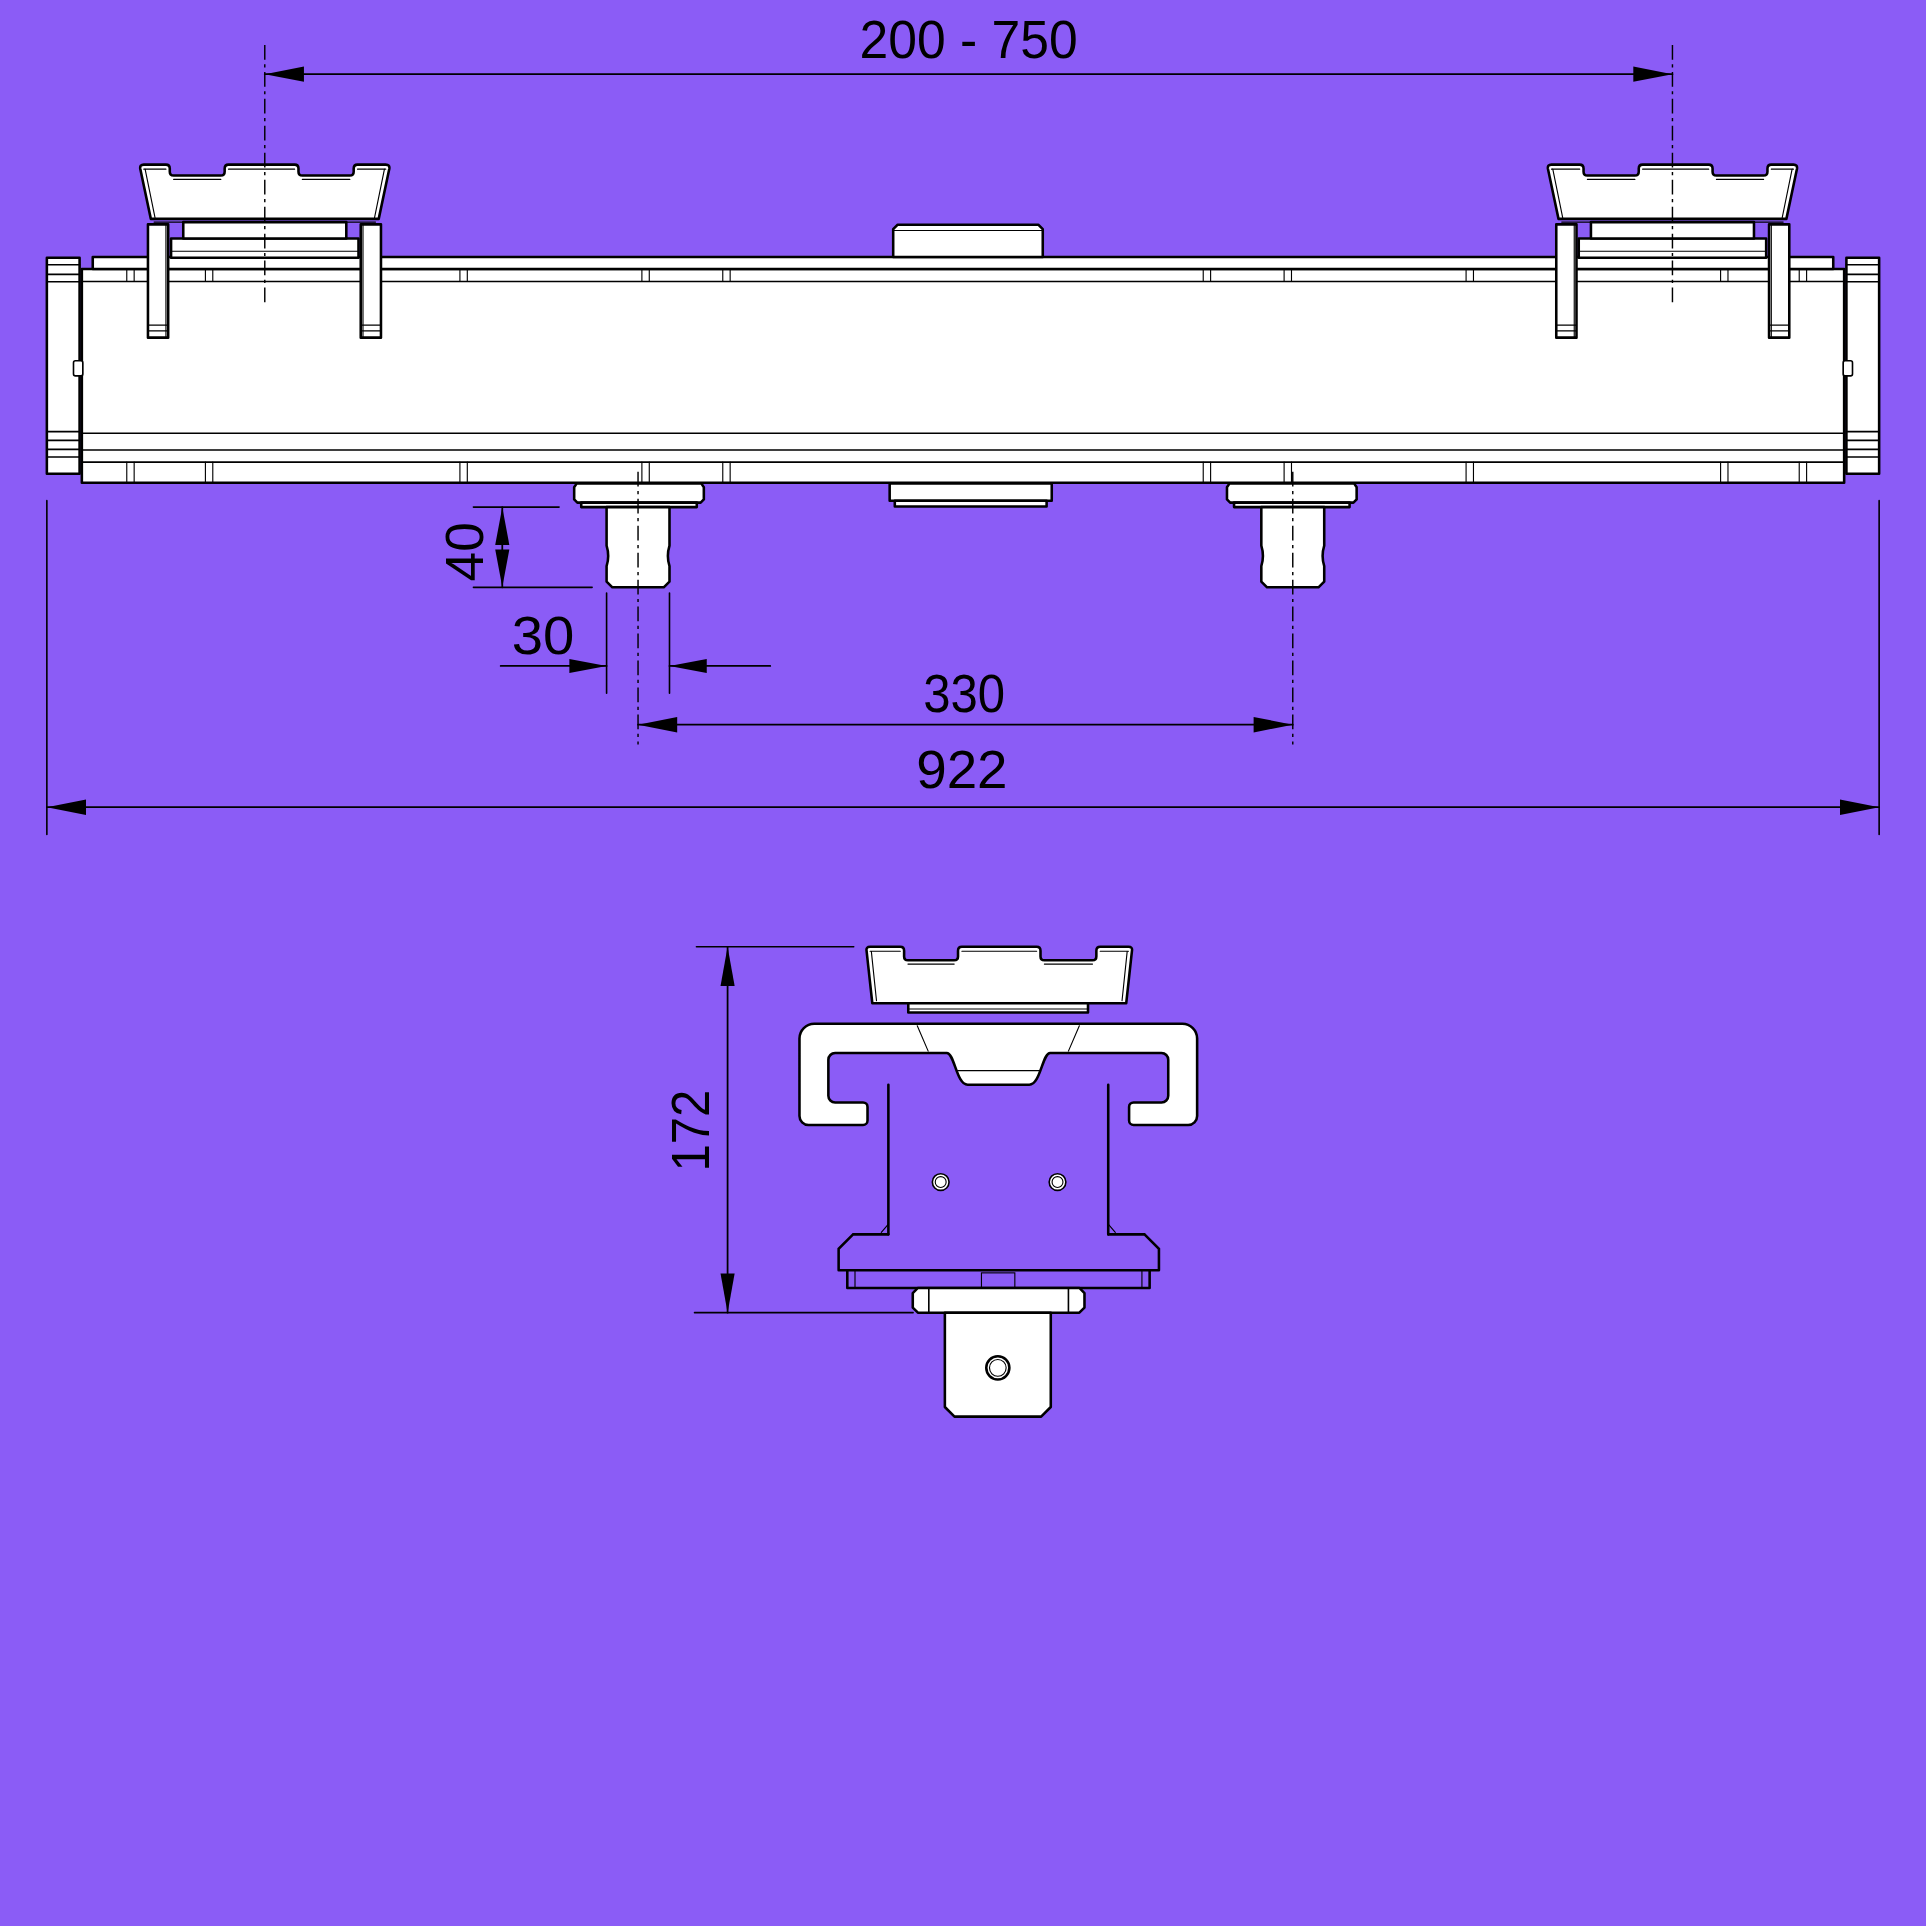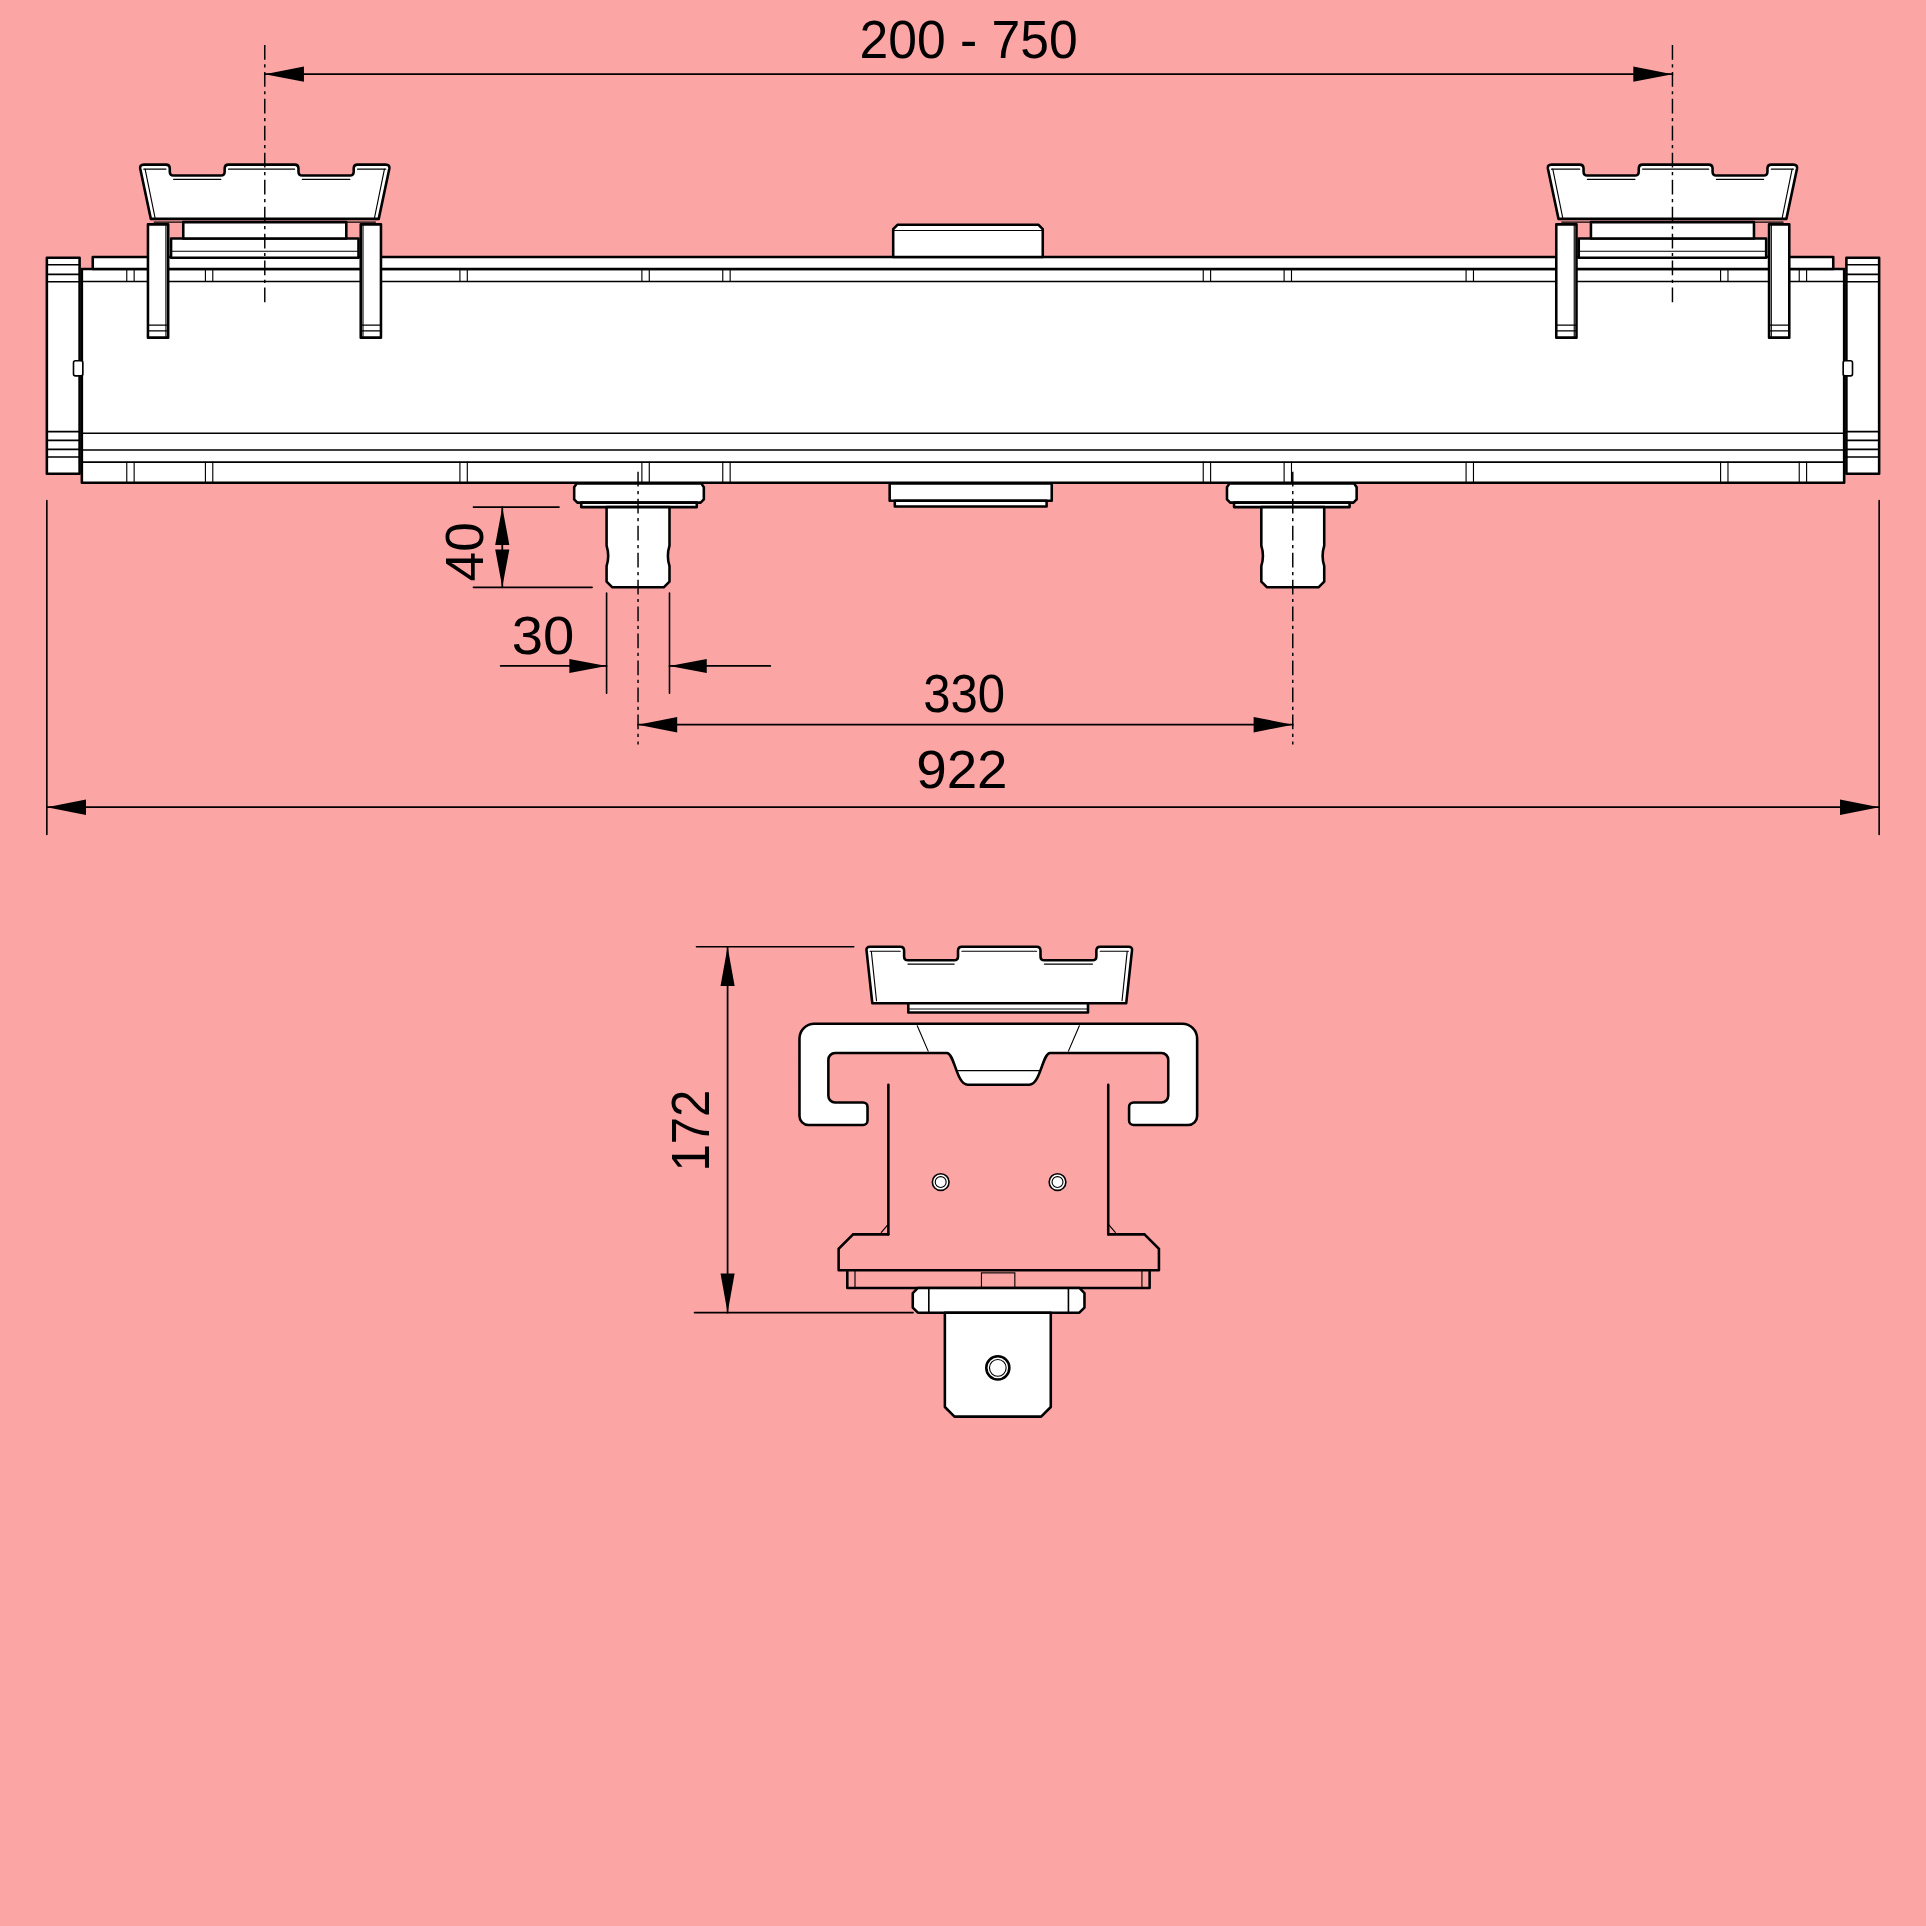--- a/index.html
+++ b/index.html
@@ -1,16 +1,16 @@
 <!DOCTYPE html>
 <html style="font-size:6.2px"><head>
 <meta charset="utf-8">
 <style>
   html,body{margin:0;padding:0;background:#ffffff;}
-  .page{width:100vmin;height:100vmin;margin:0 auto;background:#fca5a5;}
+  .page{width:100vmin;height:100vmin;margin:0 auto;background:#8b5cf6;}
   svg{display:block;width:100%;height:100%;}
   .outline{fill:#ffffff;stroke:#000000;stroke-width:8;stroke-linejoin:round;stroke-linecap:round;}
   .line{fill:none;stroke:#000000;stroke-width:8;stroke-linecap:round;}
   .mid{fill:none;stroke:#000000;stroke-width:5;stroke-linecap:round;}
   .fine{fill:none;stroke:#000000;stroke-width:3.5;stroke-linecap:round;}
   .dimline{fill:none;stroke:#000000;stroke-width:5.5;stroke-linecap:round;}
   .extline{fill:none;stroke:#000000;stroke-width:5;stroke-linecap:round;}
   .centerline{fill:none;stroke:#000000;stroke-width:4.5;stroke-dasharray:46 14 10 14;}
   .arrow{fill:#000000;stroke:none;}
   .dim-text{font-family:"Liberation Sans",sans-serif;font-size:165px;fill:#000000;}

